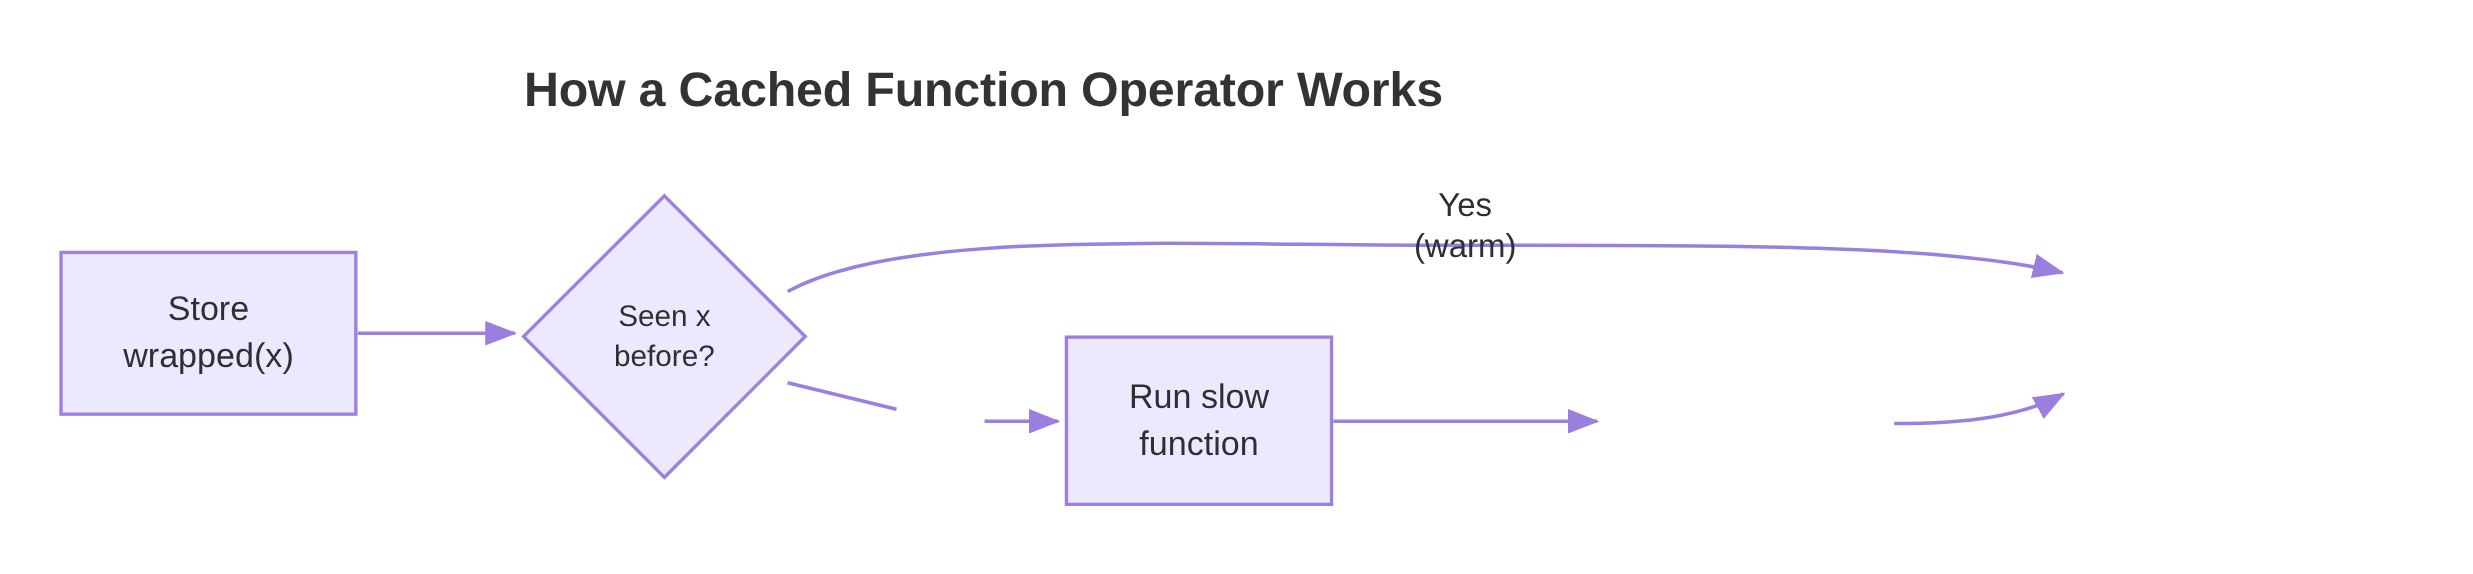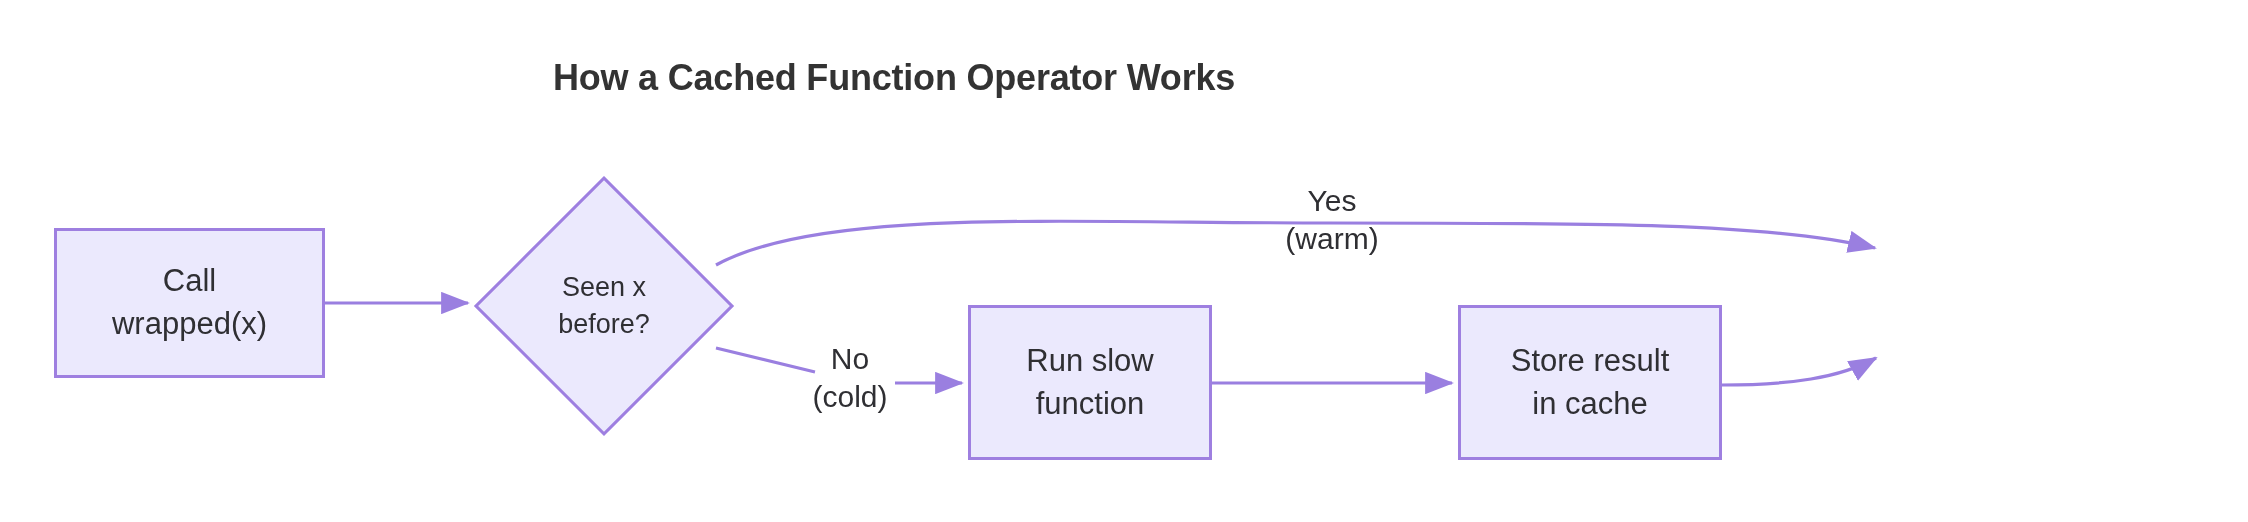--- a/index.html
+++ b/index.html
@@ -21,21 +21,21 @@
     background: #ffffff;
   }
 
   
   .diagram-title {
     position: absolute;
     left: 0;
     top: 58px;
     width: 1788px;
     text-align: center;
-    font-size: 36px;
+    font-size: 44px;
     font-weight: 700;
     color: #333333;
     letter-spacing: -0.2px;
     line-height: 1.1;
     white-space: nowrap;
   }
 
   
   #edges {
     position: absolute;
@@ -109,21 +109,21 @@
   
   .edge-label {
     position: absolute;
     color: #2f2f33;
     font-size: 30px;
     line-height: 1.25;
     text-align: center;
     white-space: pre-line;
     background: transparent;
   }
-  .edge-label-yes  { left: 1232px; top: 182px; width: 200px; }
+  .edge-label-yes  { left: 1232px; top: 168px; width: 200px; }
   .edge-label-no   { left: 760px;  top: 340px; width: 180px; }
 </style>
 </head>
 <body>
 
 <div id="canvas">
 
   <div class="diagram-title">How a Cached Function Operator Works</div>
 
   <svg id="edges" viewBox="0 0 2248 522" width="2248" height="522" xmlns="http://www.w3.org/2000/svg">
@@ -137,35 +137,31 @@
 
     <path d="M 716 265 C 820 208, 1060 223, 1330 223 C 1600 223, 1770 223, 1875 248" fill="none" stroke="#9a7fe0" stroke-width="3.2" marker-end="url(#arrowhead)"></path>
 
     <path d="M 716 348 L 815 372 M 895 383 L 962 383" fill="none" stroke="#9a7fe0" stroke-width="3.2" marker-end="url(#arrowhead)"></path>
 
     <path d="M 1212 383 L 1452 383" fill="none" stroke="#9a7fe0" stroke-width="3.2" marker-end="url(#arrowhead)"></path>
 
     <path d="M 1722 385 C 1790 385, 1840 378, 1876 358" fill="none" stroke="#9a7fe0" stroke-width="3.2" marker-end="url(#arrowhead)"></path>
   </svg>
 
-  <div class="node node-box-call">Call
+  <div class="node node-box-call">Store
 wrapped(x)</div>
 
   <div class="node-diamond">
     <div class="diamond-shape"></div>
     <div class="diamond-label">Seen x
 before?</div>
   </div>
 
   <div class="node node-box-run">Run slow
 function</div>
 
-  <div class="node node-box-store">Store result
-in cache</div>
 
 
   <div class="edge-label edge-label-yes">Yes
 (warm)</div>
 
-  <div class="edge-label edge-label-no">No
-(cold)</div>
 
 </div>
 
 </body></html>

